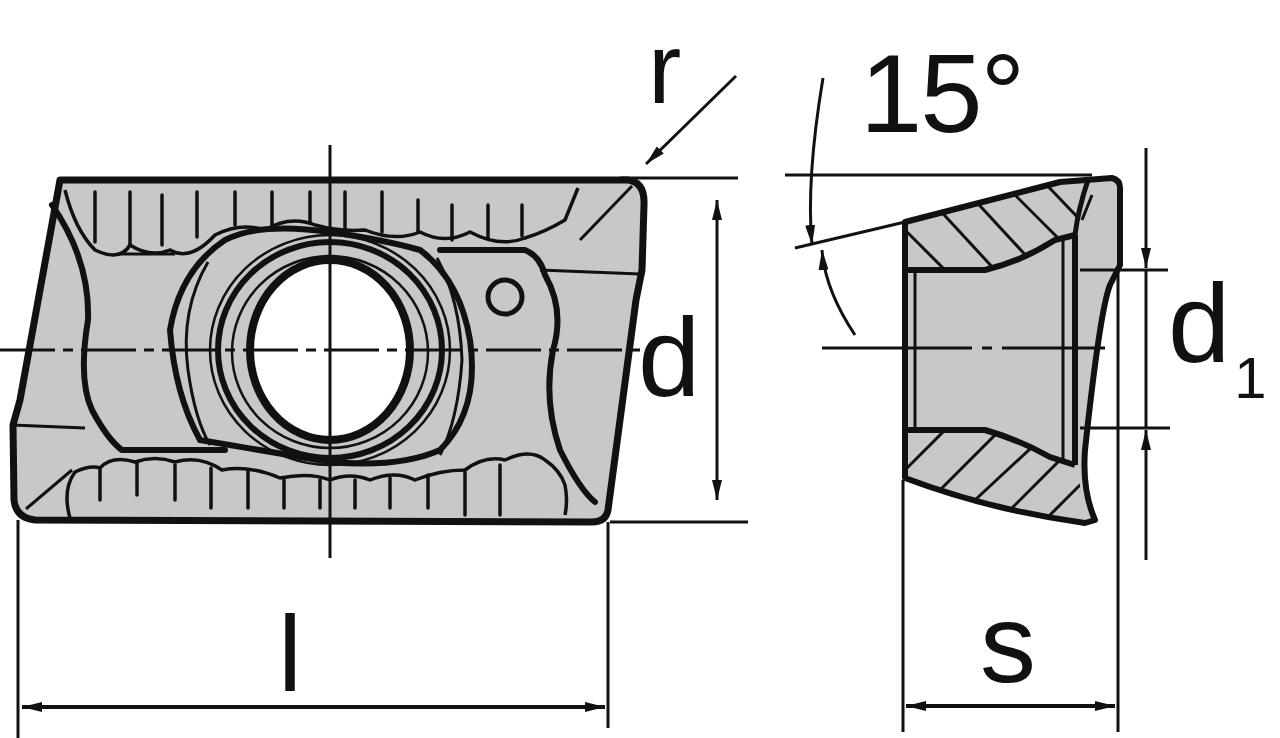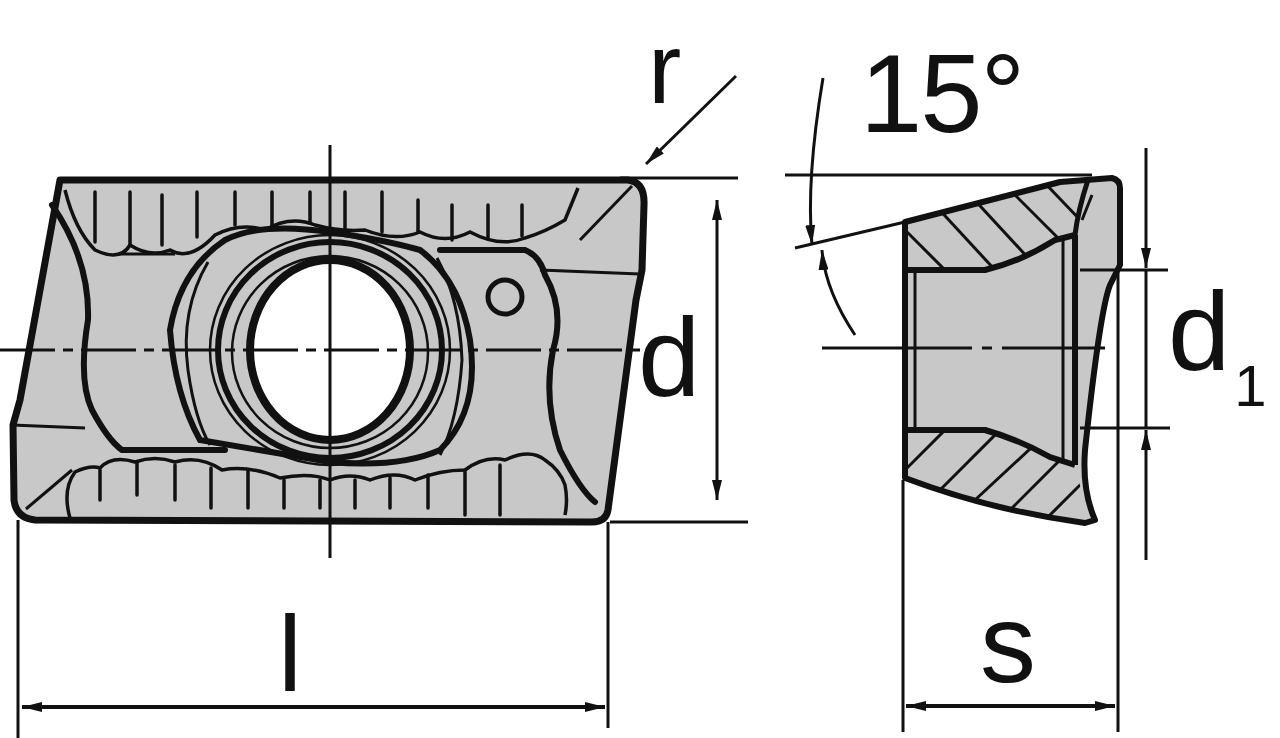--- a/index.html
+++ b/index.html
@@ -2,21 +2,21 @@
 <html><head>
 <meta charset="utf-8">
 <style>
   html, body { margin:0; padding:0; background:#ffffff; }
   body { width:1280px; height:738px; overflow:hidden; position:relative; font-family:"Liberation Sans", sans-serif; }
   svg { position:absolute; left:0; top:0; }
   .lbl { position:absolute; color:#111111; font-family:"Liberation Sans", sans-serif; line-height:1; white-space:nowrap; }
   .lbl-r { left:648px; top:18px; font-size:100px; }
   .lbl-15 { left:836px; top:38px; font-size:112px; letter-spacing:-2px;margin-left:24px; }
   .lbl-d { left:638px; top:302px; font-size:112px; }
-  .lbl-d1 { left:1168px; top:276px; font-size:112px; }
+  .lbl-d1 { left:1168px; top:268px; font-size:112px; }
   .lbl-d1 sub { font-size:58px; vertical-align:baseline; position:relative; top:36px; margin-left:4px; }
   .lbl-l { left:278px; top:600px; font-size:108px; }
   .lbl-s { left:980px; top:588px; font-size:112px; }
 </style>
 </head>
 <body>
 
 <svg width="1280" height="738" viewBox="0 0 1280 738" xmlns="http://www.w3.org/2000/svg">
   <defs>
     <marker id="arrow" viewBox="0 0 20 10" refX="20" refY="5" markerWidth="20" markerHeight="10" orient="auto-start-reverse" markerUnits="userSpaceOnUse">

